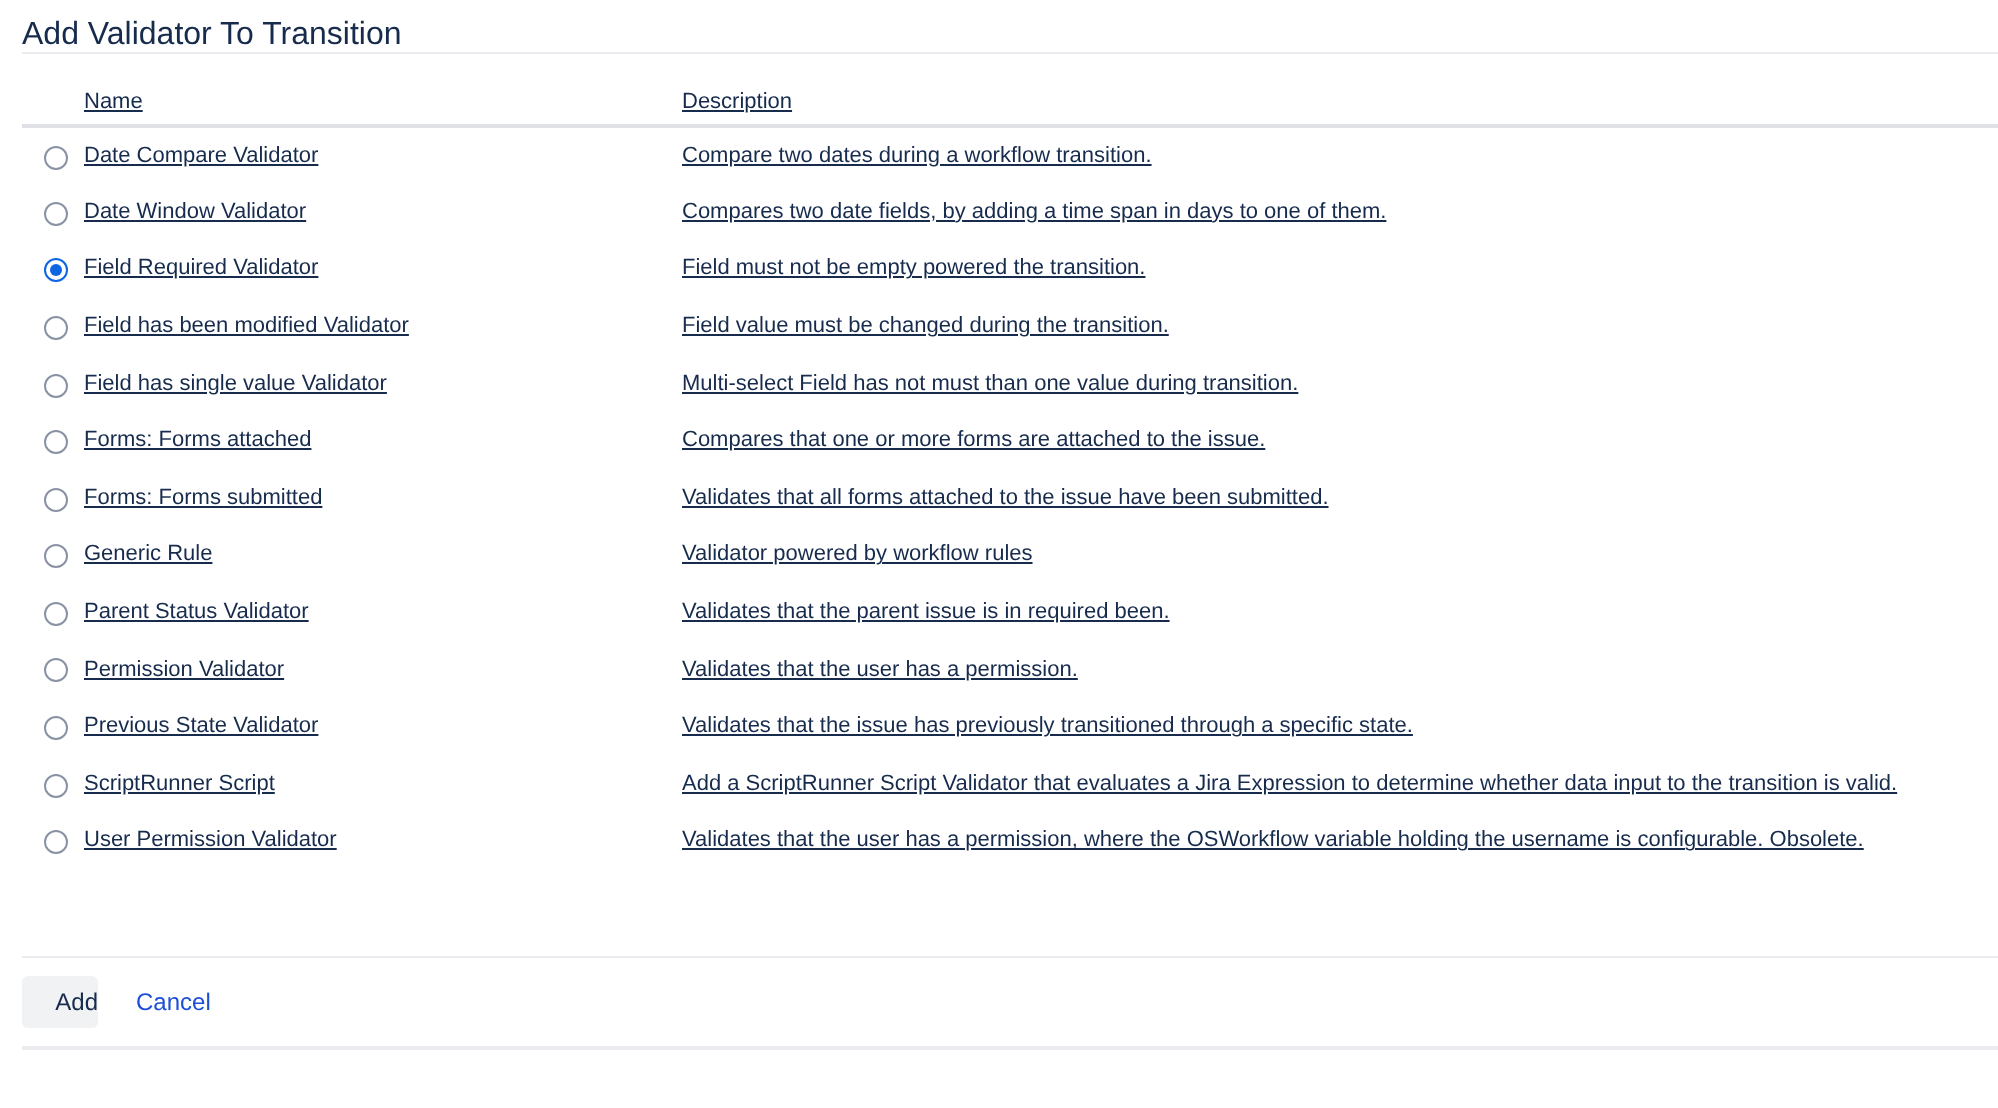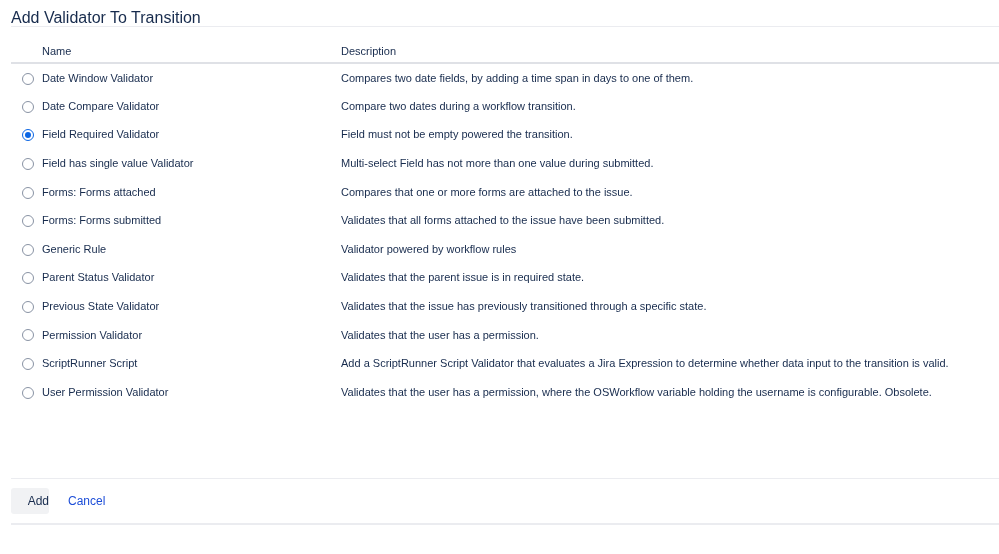--- a/index.html
+++ b/index.html
@@ -36,20 +36,21 @@
       background: #ebecf0;
     }
     table.validators {
       position: absolute;
       left: 11px;
       top: 40px;
       width: 988px;
       border-collapse: collapse;
       font-size: 12px;
       color: #172b4d;
+      text-decoration: underline;
     }
     table.validators thead th {
       text-align: left;
       font-weight: 400;
       font-size: 11px;
       color: #172b4d;
       height: 23px;
       padding: 0;
       vertical-align: middle;
       border-bottom: 2px solid #dfe1e6;
@@ -150,67 +151,72 @@
     <thead>
       <tr>
         <th class="col-radio"></th>
         <th class="col-name">Name</th>
         <th class="col-desc">Description</th>
       </tr>
     </thead>
     <tbody>
       <tr>
         <td class="cell-radio"><span class="radio"></span></td>
+        <td class="name-text">Date Compare Validator</td>
+        <td class="desc-text">Compare two dates during a workflow transition.</td>
+      </tr>
+      <tr>
+        <td class="cell-radio"><span class="radio"></span></td>
         <td class="name-text">Date Window Validator</td>
         <td class="desc-text">Compares two date fields, by adding a time span in days to one of them.</td>
-      </tr>
-      <tr>
-        <td class="cell-radio"><span class="radio"></span></td>
-        <td class="name-text">Date Compare Validator</td>
-        <td class="desc-text">Compare two dates during a workflow transition.</td>
       </tr>
       <tr>
         <td class="cell-radio"><span class="radio checked" aria-checked="true"></span></td>
         <td class="name-text">Field Required Validator</td>
         <td class="desc-text">Field must not be empty powered the transition.</td>
       </tr>
       <tr>
         <td class="cell-radio"><span class="radio"></span></td>
+        <td class="name-text">Field has been modified Validator</td>
+        <td class="desc-text">Field value must be changed during the transition.</td>
+      </tr>
+      <tr>
+        <td class="cell-radio"><span class="radio"></span></td>
         <td class="name-text">Field has single value Validator</td>
-        <td class="desc-text">Multi-select Field has not more than one value during submitted.</td>
+        <td class="desc-text">Multi-select Field has not must than one value during transition.</td>
       </tr>
       <tr>
         <td class="cell-radio"><span class="radio"></span></td>
         <td class="name-text">Forms: Forms attached</td>
         <td class="desc-text">Compares that one or more forms are attached to the issue.</td>
       </tr>
       <tr>
         <td class="cell-radio"><span class="radio"></span></td>
         <td class="name-text">Forms: Forms submitted</td>
         <td class="desc-text">Validates that all forms attached to the issue have been submitted.</td>
       </tr>
       <tr>
         <td class="cell-radio"><span class="radio"></span></td>
         <td class="name-text">Generic Rule</td>
         <td class="desc-text">Validator powered by workflow rules</td>
       </tr>
       <tr>
         <td class="cell-radio"><span class="radio"></span></td>
         <td class="name-text">Parent Status Validator</td>
-        <td class="desc-text">Validates that the parent issue is in required state.</td>
+        <td class="desc-text">Validates that the parent issue is in required been.</td>
+      </tr>
+      <tr>
+        <td class="cell-radio"><span class="radio"></span></td>
+        <td class="name-text">Permission Validator</td>
+        <td class="desc-text">Validates that the user has a permission.</td>
       </tr>
       <tr>
         <td class="cell-radio"><span class="radio"></span></td>
         <td class="name-text">Previous State Validator</td>
         <td class="desc-text">Validates that the issue has previously transitioned through a specific state.</td>
-      </tr>
-      <tr>
-        <td class="cell-radio"><span class="radio"></span></td>
-        <td class="name-text">Permission Validator</td>
-        <td class="desc-text">Validates that the user has a permission.</td>
       </tr>
       <tr>
         <td class="cell-radio"><span class="radio"></span></td>
         <td class="name-text">ScriptRunner Script</td>
         <td class="desc-text">Add a ScriptRunner Script Validator that evaluates a Jira Expression to determine whether data input to the transition is valid.</td>
       </tr>
       <tr>
         <td class="cell-radio"><span class="radio"></span></td>
         <td class="name-text">User Permission Validator</td>
         <td class="desc-text">Validates that the user has a permission, where the OSWorkflow variable holding the username is configurable. Obsolete.</td>

